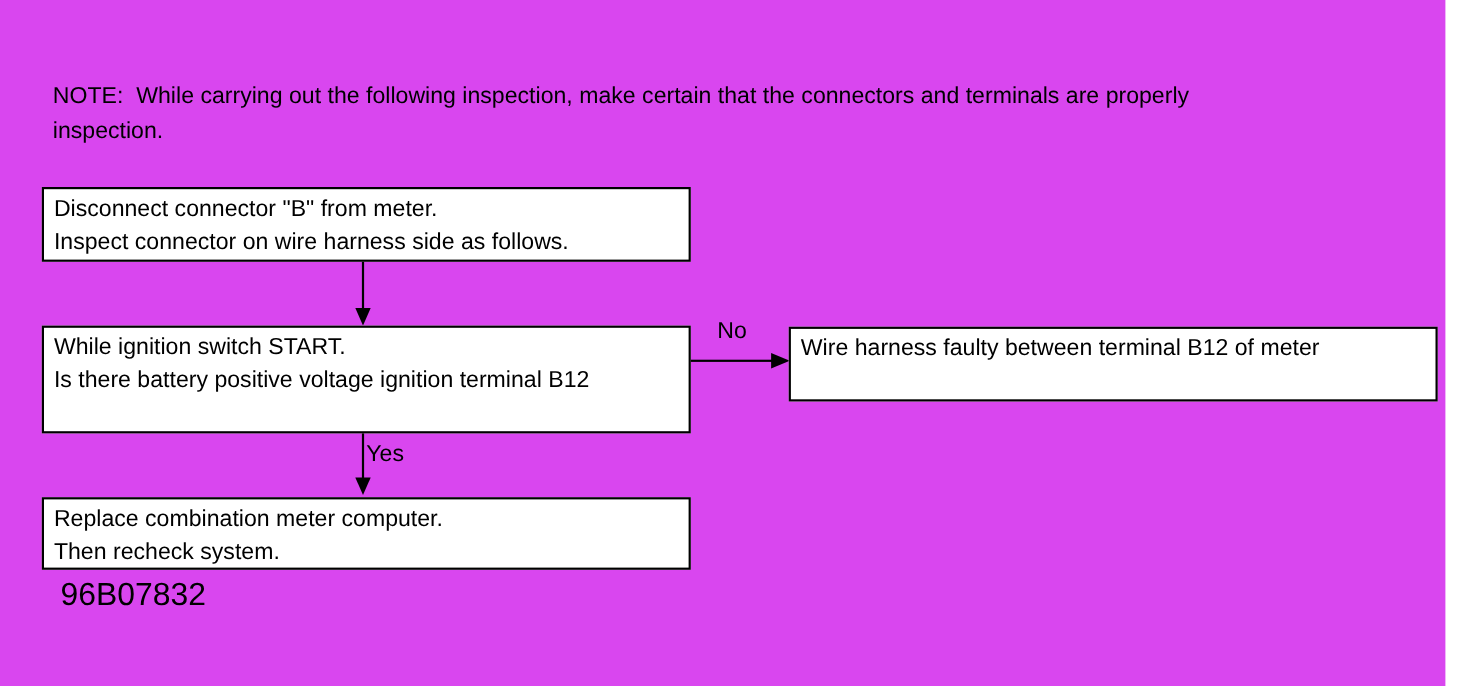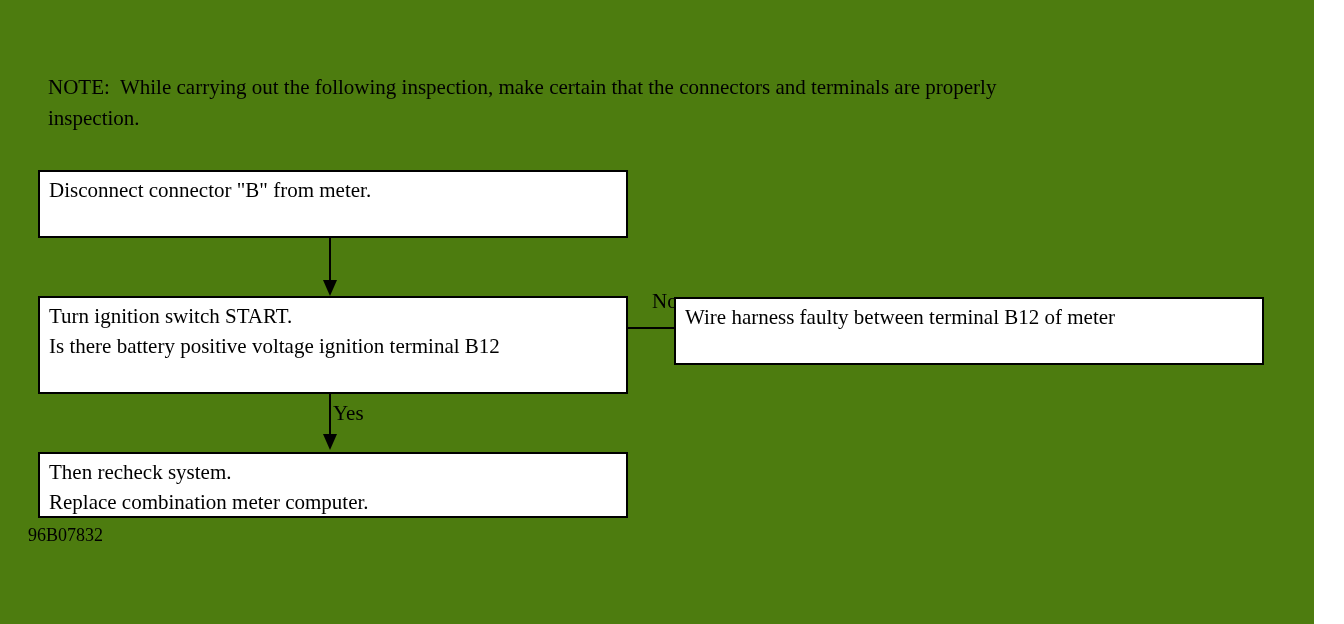--- a/index.html
+++ b/index.html
@@ -4,22 +4,22 @@
 <style>
   html, body {
     margin: 0;
     padding: 0;
     background: #ffffff;
   }
   .page {
     position: relative;
     width: 1314px;
     height: 624px;
-    background: #4d7c0f;
-    font-family: Liberation Serif, serif;
+    background: #d946ef;
+    font-family: Liberation Sans, sans-serif;
     color: #000000;
     overflow: hidden;
   }
   .note {
     position: absolute;
     left: 48px;
     top: 72px;
     font-size: 21px;
     line-height: 31px;
     color: #000000;
@@ -30,21 +30,21 @@
     box-sizing: border-box;
     border: 2px solid #000000;
     background: #ffffff;
     padding: 3px 9px;
     font-size: 21px;
     line-height: 30px;
     color: #000000;
   }
   .box-step1 { left: 38px; top: 170px; width: 590px; height: 68px; }
   .box-step2 { left: 38px; top: 296px; width: 590px; height: 98px; }
-  .box-no    { left: 674px; top: 297px; width: 590px; height: 68px; }
+  .box-no    { left: 717px; top: 297px; width: 590px; height: 68px; }
   .box-step3 { left: 38px; top: 452px; width: 590px; height: 66px; }
   .line { position: absolute; background: #000000; }
   .v-line { width: 2px; }
   .h-line { height: 2px; }
   .arrow-line-1 { left: 329px; top: 238px; height: 44px; }
   .arrow-head-down {
     position: absolute;
     width: 0; height: 0;
     border-left: 7px solid transparent;
     border-right: 7px solid transparent;
@@ -65,60 +65,61 @@
   .branch-label {
     position: absolute;
     font-size: 21px;
     line-height: 24px;
     color: #000000;
   }
   .label-no  { left: 652px; top: 289px; }
   .label-yes { left: 333px; top: 401px; }
   .figure-code {
     position: absolute;
-    left: 28px;
+    left: 55px;
     top: 525px;
-    font-size: 18px;
+    font-size: 29px;
     color: #000000;
   }
 </style>
 </head>
 <body>
 
 <div class="page">
 
   <div class="note">
     <div class="note-line">NOTE:  While carrying out the following inspection, make certain that the connectors and terminals are properly</div>
     <div class="note-line">inspection.</div>
   </div>
 
   <div class="flow-box box-step1">
     <div>Disconnect connector "B" from meter.</div>
+    <div>Inspect connector on wire harness side as follows.</div>
   </div>
 
   <div class="line v-line arrow-line-1"></div>
   <div class="arrow-head-down arrow-head-1"></div>
 
   <div class="flow-box box-step2">
-    <div>Turn ignition switch START.</div>
+    <div>While ignition switch START.</div>
     <div>Is there battery positive voltage ignition terminal B12</div>
   </div>
 
   <div class="branch-label label-no">No</div>
   <div class="line h-line arrow-line-no"></div>
   <div class="arrow-head-right"></div>
 
   <div class="flow-box box-no">
     <div>Wire harness faulty between terminal B12 of meter</div>
   </div>
 
   <div class="line v-line arrow-line-2"></div>
   <div class="arrow-head-down arrow-head-2"></div>
   <div class="branch-label label-yes">Yes</div>
 
   <div class="flow-box box-step3">
+    <div>Replace combination meter computer.</div>
     <div>Then recheck system.</div>
-    <div>Replace combination meter computer.</div>
   </div>
 
   <div class="figure-code">96B07832</div>
 
 </div>
 
 </body></html>

